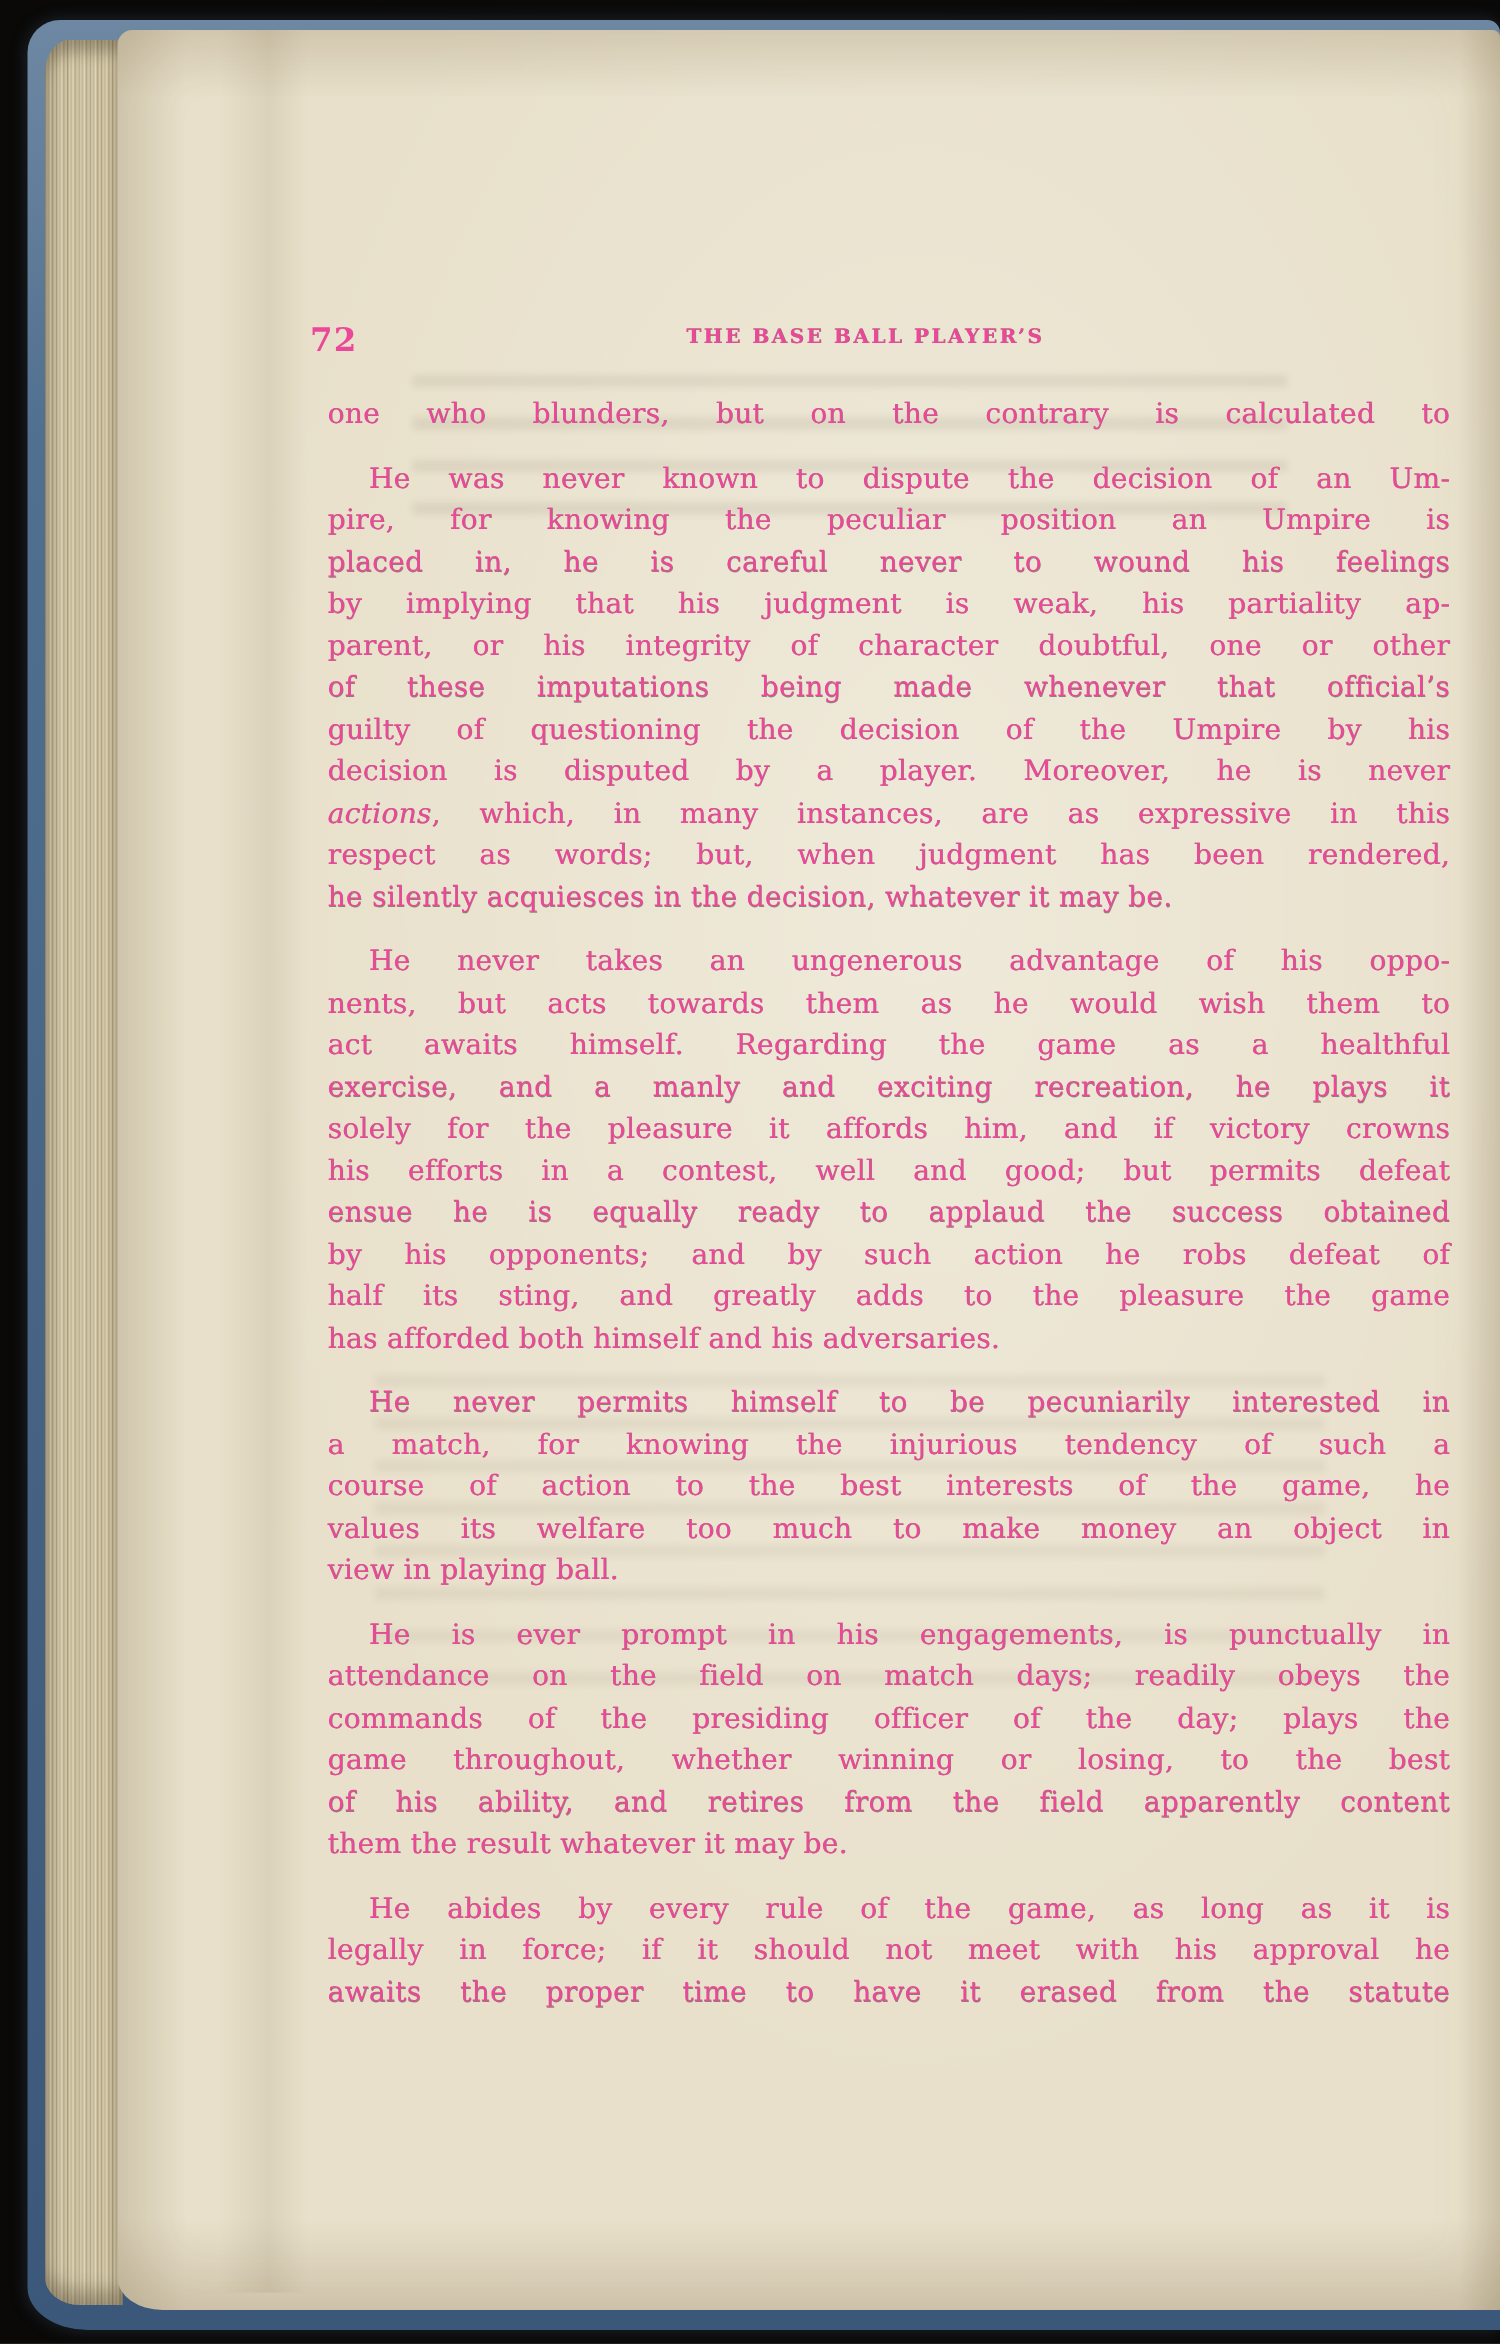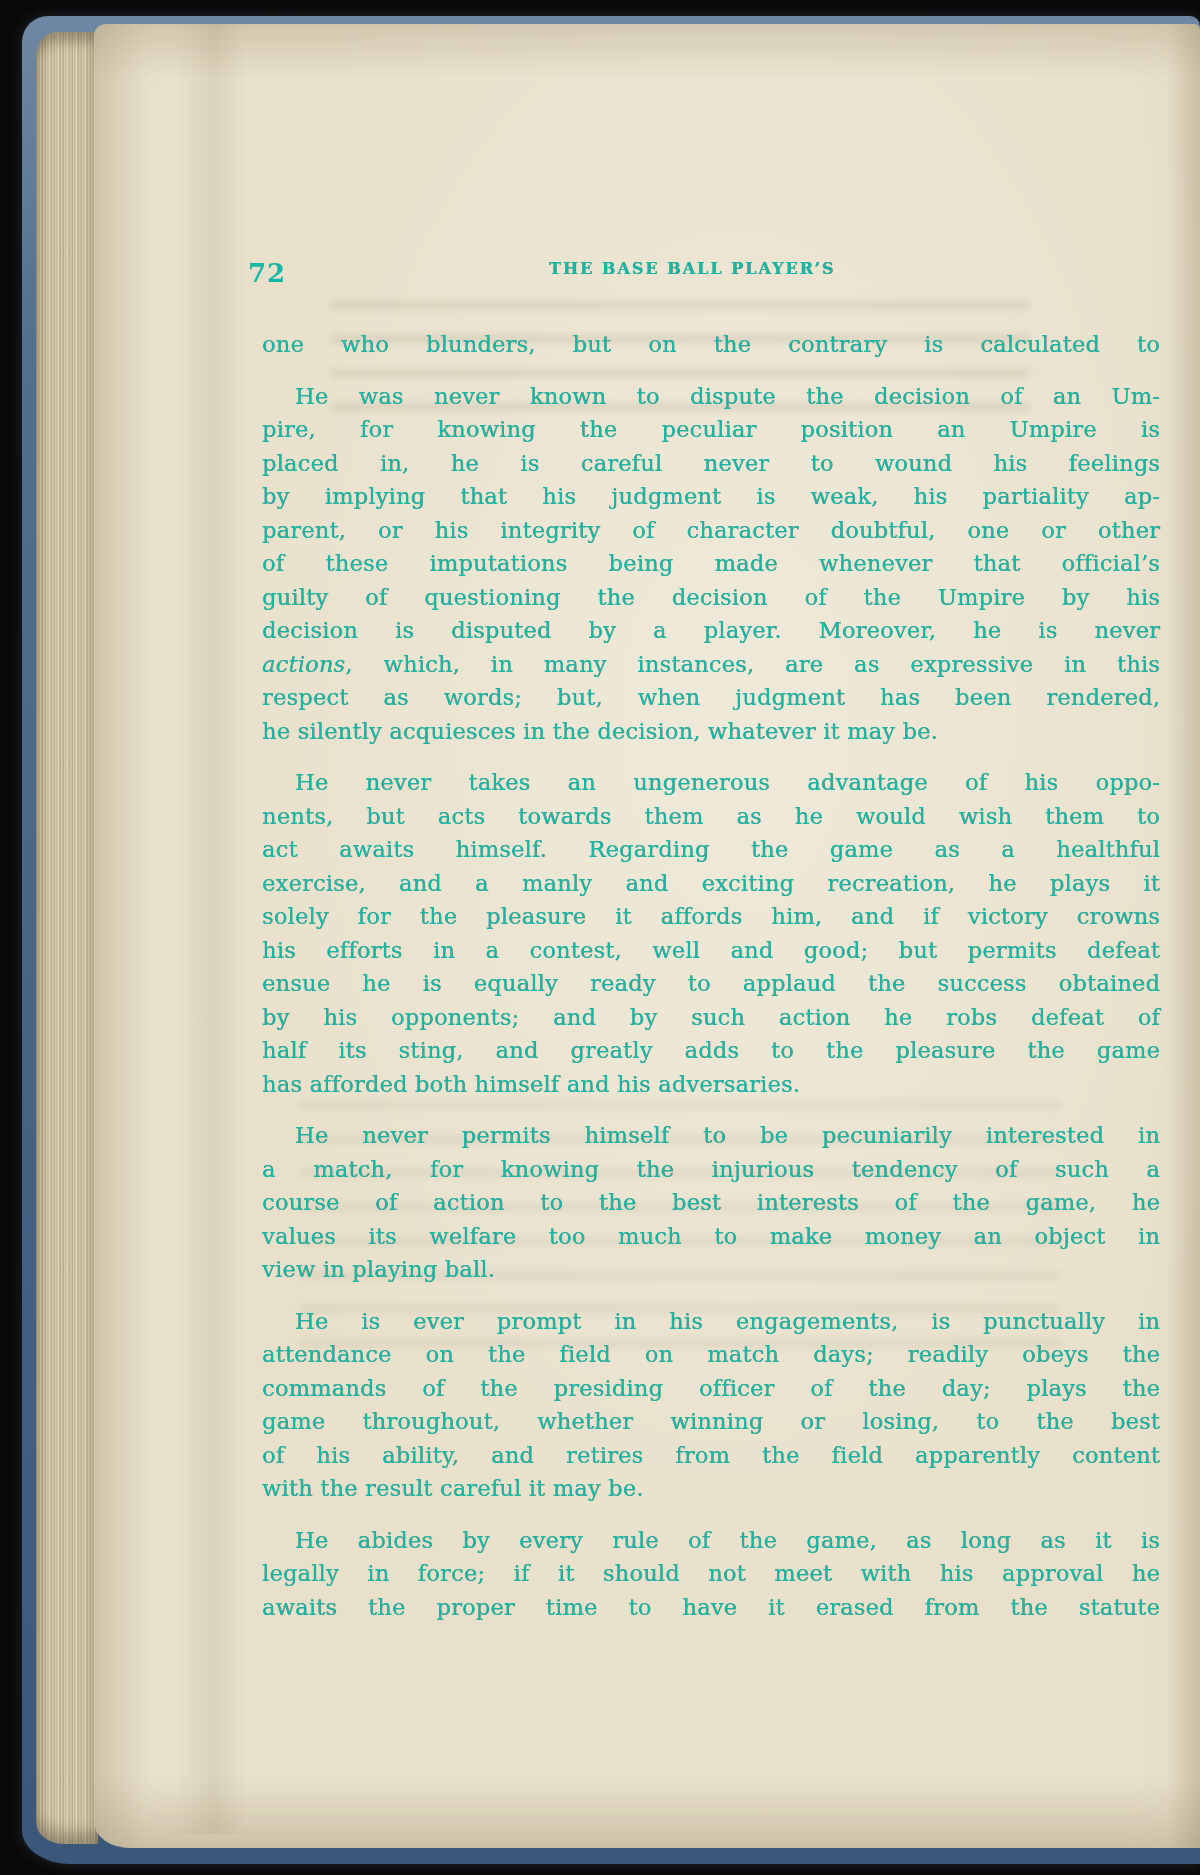--- a/index.html
+++ b/index.html
@@ -53,34 +53,34 @@
   
   .ghost{
     position:absolute;pointer-events:none;filter:blur(3px);opacity:.10;
     background:repeating-linear-gradient(180deg, rgba(70,58,36,.8) 0 10px, rgba(0,0,0,0) 10px 34px);
   }
   .ghost.g1{left:330px;top:300px;width:700px;height:120px;}
   .ghost.g2{left:300px;top:1100px;width:760px;height:260px;opacity:.07;}
 
   .text-block{
     position:absolute;left:248px;top:258px;width:912px;
-    color:#14b8a6;
+    color:#ec4899;
   }
   .header-row{position:relative;height:36px;}
   .page-number{
     position:absolute;left:0;top:0;
     font-size:26px;font-weight:bold;letter-spacing:1px;
   }
   .running-title{
     position:absolute;left:48.7%;transform:translateX(-50%);top:1px;
     font-size:16px;font-weight:bold;letter-spacing:2px;white-space:nowrap;
     text-shadow:.4px .4px 0 rgba(43,35,23,.55);
   }
   .body-text{
-    position:absolute;left:14px;top:70px;width:898px;
+    position:absolute;left:14px;top:57px;width:898px;
   }
   .para{margin:0;}
   .para + .para{margin-top:18px;}
   .line{
     font-size:22.5px;line-height:33.5px;white-space:normal;
     text-align:justify;text-align-last:justify;
     letter-spacing:.2px;
     text-shadow:.35px .35px 0 rgba(43,35,23,.5);
   }
   .line.first{padding-left:33px;}
@@ -138,21 +138,21 @@
         <div class="line"><span>course of action to the best interests of the game, he</span></div>
         <div class="line"><span>values its welfare too much to make money an object in</span></div>
         <div class="line last"><span>view in playing ball.</span></div>
       </div>
       <div class="para">
         <div class="line first"><span>He is ever prompt in his engagements, is punctually in</span></div>
         <div class="line"><span>attendance on the field on match days; readily obeys the</span></div>
         <div class="line"><span>commands of the presiding officer of the day; plays the</span></div>
         <div class="line"><span>game throughout, whether winning or losing, to the best</span></div>
         <div class="line"><span>of his ability, and retires from the field apparently content</span></div>
-        <div class="line last"><span>with the result careful it may be.</span></div>
+        <div class="line last"><span>them the result whatever it may be.</span></div>
       </div>
       <div class="para">
         <div class="line first"><span>He abides by every rule of the game, as long as it is</span></div>
         <div class="line"><span>legally in force; if it should not meet with his approval he</span></div>
         <div class="line"><span>awaits the proper time to have it erased from the statute</span></div>
       </div>
     </div>
 </div>
 
 </body></html>

